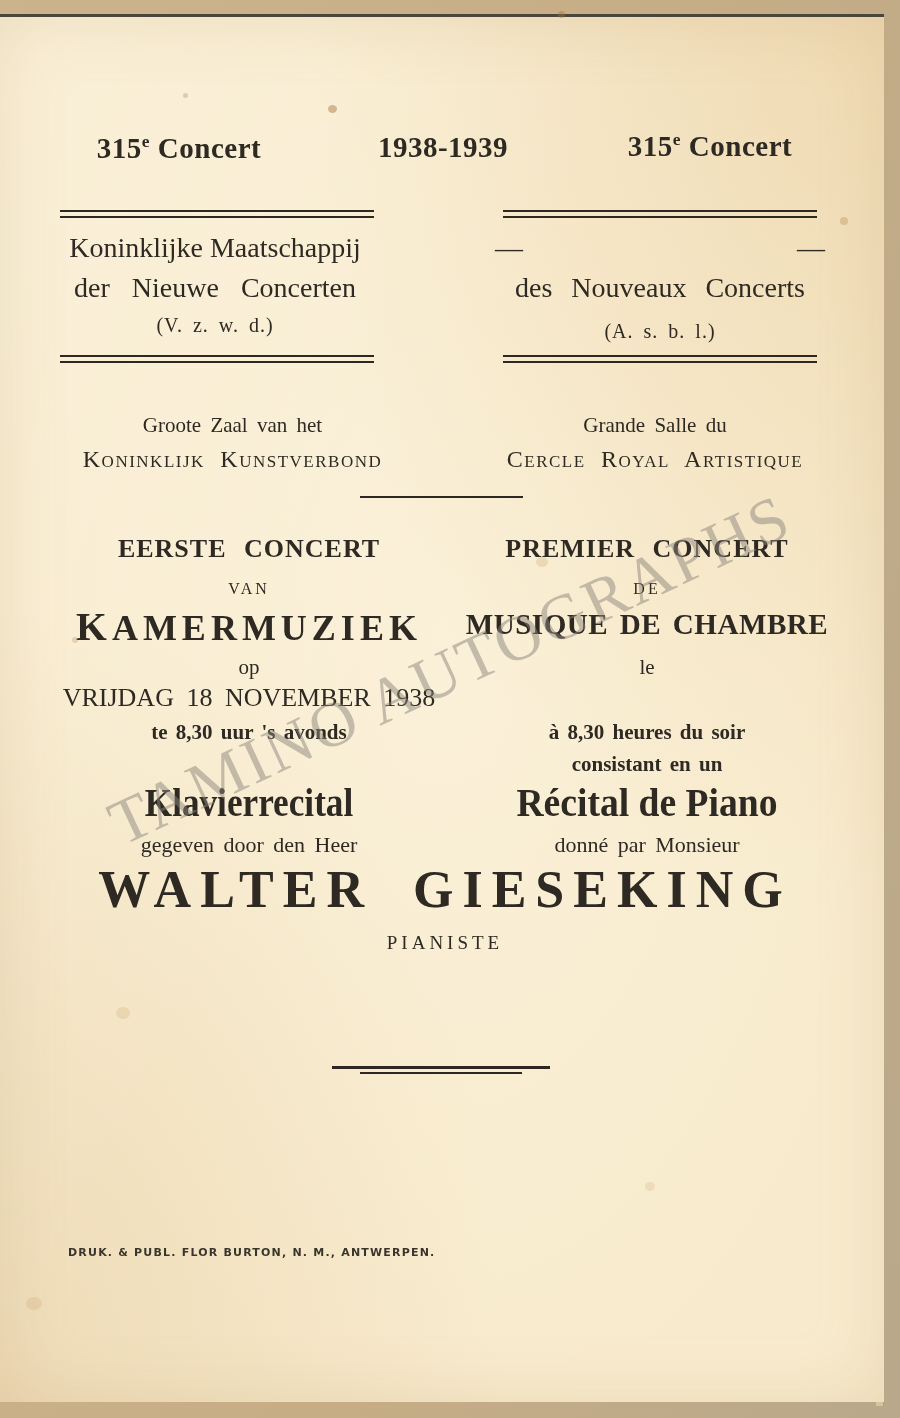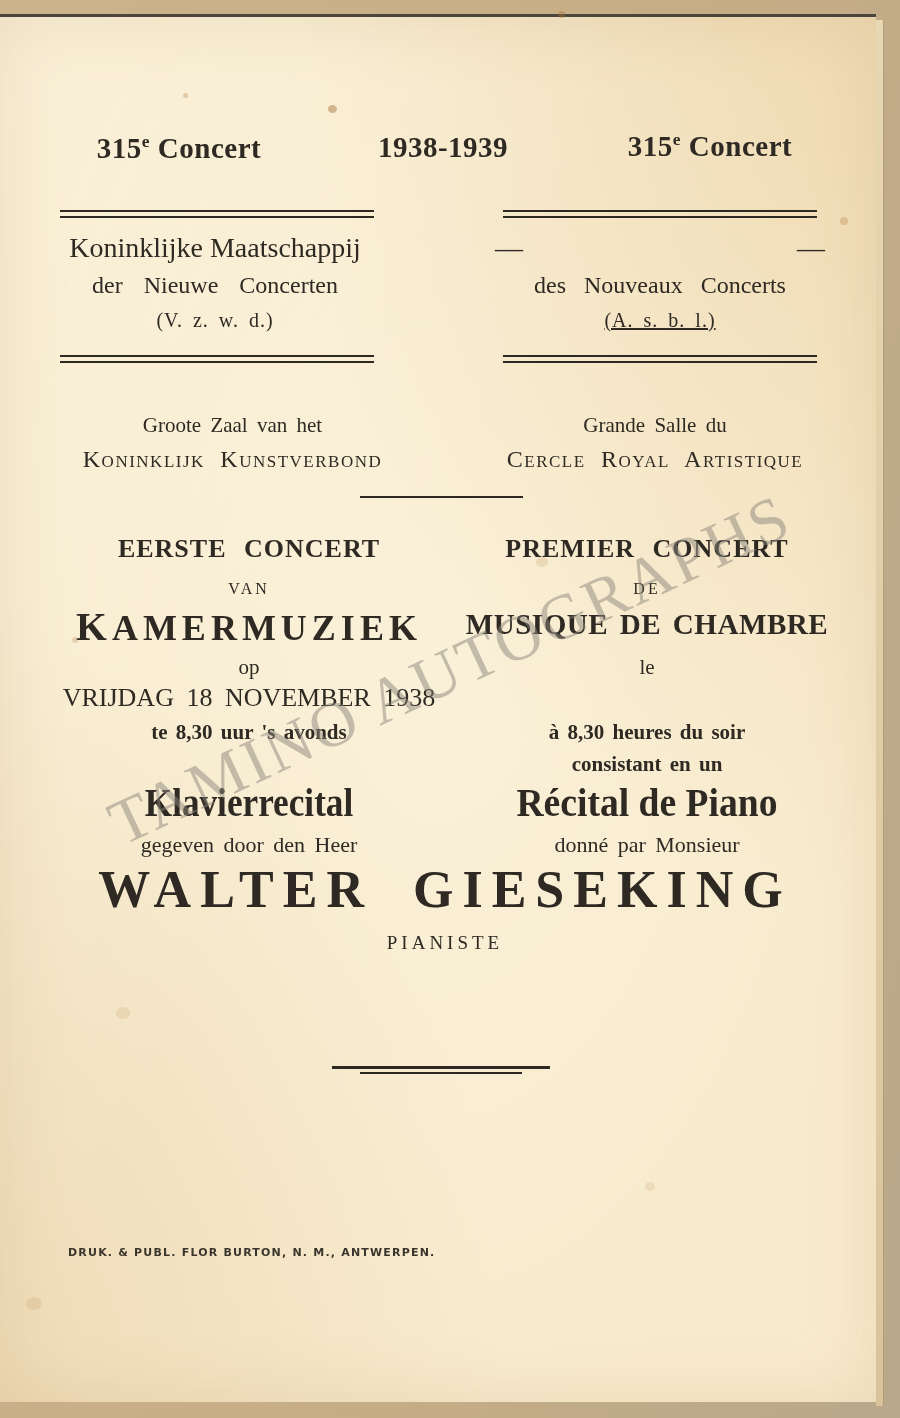--- a/index.html
+++ b/index.html
@@ -13,30 +13,30 @@
         background-color:#f8ebcd;
         background-image:
           radial-gradient(ellipse at 96% 2%, rgba(219,180,120,.28), transparent 45%),
           radial-gradient(ellipse at 2% 98%, rgba(206,166,110,.22), transparent 40%),
           radial-gradient(ellipse at 50% 45%, rgba(255,251,238,.35), transparent 75%),
           linear-gradient(115deg, rgba(255,252,242,.30), rgba(255,255,255,0) 45%);
         border-top:3px solid #4b463c;
         box-shadow:inset 0 0 70px rgba(160,120,60,.16);}
   .abs{position:absolute;}
   .ctr{text-align:center;}
-  .ink{color:#2e2a23;}
+  .ink{color:#2e2a23;padding-left:8px;}
   
   .double-rule{height:4px;border-top:2.5px solid #2d2922;border-bottom:2px solid #2d2922;}
   .thin-rule{height:2px;background:#2d2922;}
   
   .mast{font-size:29px;font-weight:bold;letter-spacing:.5px;white-space:nowrap;}
   .mast sup,.sup{font-size:60%;vertical-align:super;}
   
   .soc-line1{font-size:28px;font-weight:500;white-space:nowrap;}
-  .soc-line2{font-size:24px;font-weight:500;white-space:nowrap;word-spacing:15px;}
+  .soc-line2{font-size:28px;font-weight:500;white-space:nowrap;word-spacing:15px;}
   .soc-abbr{font-size:20px;font-weight:500;letter-spacing:1px;word-spacing:4px;}
   .dash-row{display:flex;justify-content:space-between;align-items:center;}
   
   .venue-line1{font-size:21px;font-weight:500;word-spacing:4px;}
   .venue-line2{font-size:24px;font-weight:500;font-variant-caps:small-caps;
                letter-spacing:1.5px;word-spacing:8px;margin-top:8px;}
   
   .ev{position:absolute;height:340px;}
   .ev > div{position:absolute;left:0;right:0;text-align:center;white-space:nowrap;}
   .ev-title{font-size:26px;font-weight:bold;letter-spacing:1px;word-spacing:10px;}
@@ -85,21 +85,21 @@
       <div class="soc-line2" style="margin-top:8px;">der Nieuwe Concerten</div>
       <div class="soc-abbr" style="margin-top:10px;">(V. z. w. d.)</div>
     </div>
 
     <div class="abs" style="left:495px;top:215px;width:330px;">
       <div class="dash-row soc-line1">
         <span>—</span>
         <span>—</span>
       </div>
       <div class="soc-line2 ctr" style="margin-top:8px;word-spacing:12px;">des Nouveaux Concerts</div>
-      <div class="soc-abbr ctr" style="margin-top:10px;text-decoration:underline;">(A. s. b. l.)</div>
+      <div class="soc-abbr ctr" style="margin-top:16px;">(A. s. b. l.)</div>
     </div>
 
     <div class="abs double-rule" style="left:60px;top:338px;width:314px;"></div>
     <div class="abs double-rule" style="left:503px;top:338px;width:314px;"></div>
 
     <div class="abs ctr" style="left:60px;top:396px;width:345px;">
       <div class="venue-line1">Groote Zaal van het</div>
       <div class="venue-line2">Koninklijk Kunstverbond</div>
     </div>
     <div class="abs ctr" style="left:480px;top:396px;width:350px;">

